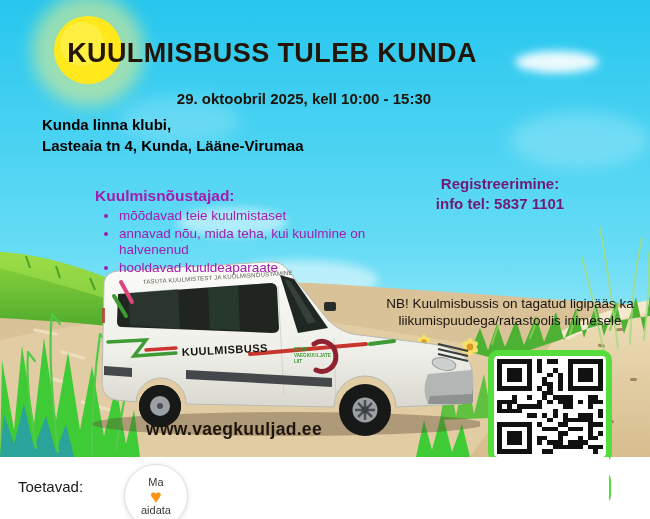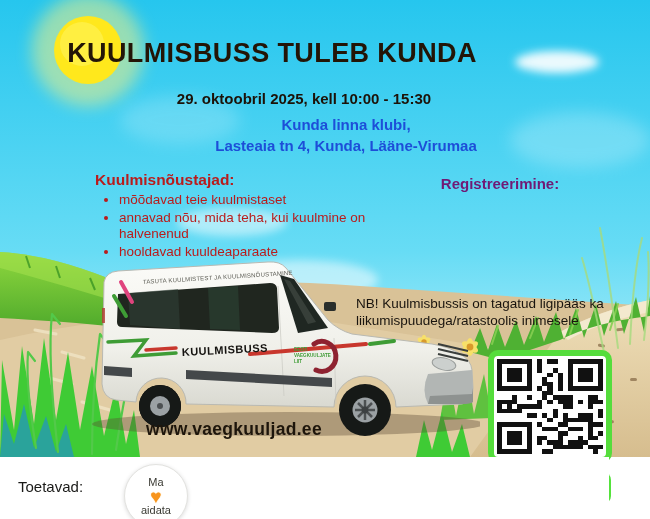--- a/index.html
+++ b/index.html
@@ -5,31 +5,31 @@
   html,body{margin:0;padding:0;background:#888;}
   .poster{position:relative;width:650px;height:519px;background:#fff;overflow:hidden;
           font-family:"Liberation Sans","DejaVu Sans",sans-serif;}
   .abs{position:absolute;}
   .scene-svg{position:absolute;left:0;top:0;}
   .van-svg{position:absolute;left:88px;top:246px;}
   .title{left:0;top:38px;width:518px;padding-left:26px;box-sizing:border-box;text-align:center;
          font-size:27px;font-weight:bold;color:#231507;letter-spacing:.4px;}
   .dateline{left:0;top:90px;width:520px;padding-left:88px;box-sizing:border-box;text-align:center;
          font-size:15px;font-weight:bold;color:#1c1208;}
-  .location{left:0;top:114px;width:650px;padding-left:42px;box-sizing:border-box;text-align:center;
-         font-size:15px;font-weight:bold;color:#1d4ed8;line-height:21px;}
-  .services{left:95px;top:171px;width:272px;color:#b91c1c;}
+  .location{left:0;top:114px;width:650px;padding-left:42px;box-sizing:border-box;
+         font-size:15px;font-weight:bold;color:#000000;line-height:21px;}
+  .services{left:95px;top:187px;width:272px;color:#a21caf;}
   .services h3{margin:0;font-size:15.5px;font-weight:bold;}
   .services ul{margin:3px 0 8px 0;padding-left:24px;}
   .services li{font-size:13.5px;line-height:16.5px;margin:0 0 1px 0;}
   .register{left:372px;top:174px;width:256px;text-align:center;font-size:15px;font-weight:bold;
             color:#701a75;line-height:20px;}
   .pricing{left:374px;top:250px;width:272px;text-align:center;font-size:15px;font-weight:bold;
            color:#1c1208;line-height:21px;}
-  .nb{left:356px;top:295px;width:280px;text-align:left;font-size:13.5px;font-weight:normal;
+  .nb{left:370px;top:295px;width:280px;text-align:center;font-size:13.5px;font-weight:normal;
       color:#19140e;line-height:17px;}
   .website{left:146px;top:419px;font-size:17.5px;font-weight:bold;color:#1d150b;letter-spacing:.3px;}
   .qr-box{left:488px;top:350px;width:124px;height:113px;box-sizing:border-box;background:#fff;
           border:6px solid #55dd3c;border-radius:10px;padding:3px;}
   .qr-box svg{display:block;width:106px;height:95px;}
   .reg-btn{left:489px;top:472px;width:122px;height:32px;background:#55e23c;border:none;border-radius:8px;
            font-family:inherit;font-size:14px;font-weight:bold;color:#111;cursor:pointer;}
   .reg-btn::before{content:"";position:absolute;left:50px;top:-9px;width:0;height:0;
            border-left:11px solid transparent;border-right:11px solid transparent;
            border-bottom:10px solid #55e23c;}
@@ -247,20 +247,21 @@
     <h3>Kuulmisnõustajad:</h3>
     <ul>
       <li>mõõdavad teie kuulmistaset</li>
       <li>annavad nõu, mida teha, kui kuulmine on halvenenud</li>
       <li>hooldavad kuuldeaparaate</li>
     </ul>
   </div>
 
   <div class="abs register">
     <div>Registreerimine:</div>
+    <div>info tel: 5837 1101</div>
   </div>
 
 
   <div class="abs nb">
     <div>NB! Kuulmisbussis on tagatud ligipääs ka</div>
     <div>liikumispuudega/ratastoolis inimesele</div>
   </div>
 
   <div class="abs website">www.vaegkuuljad.ee</div>
 

